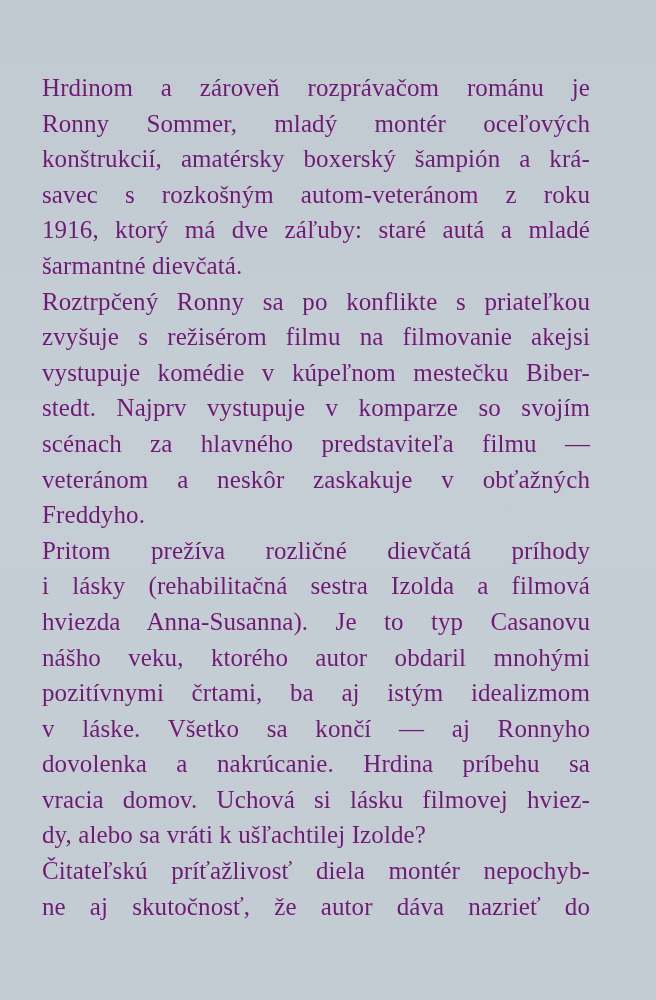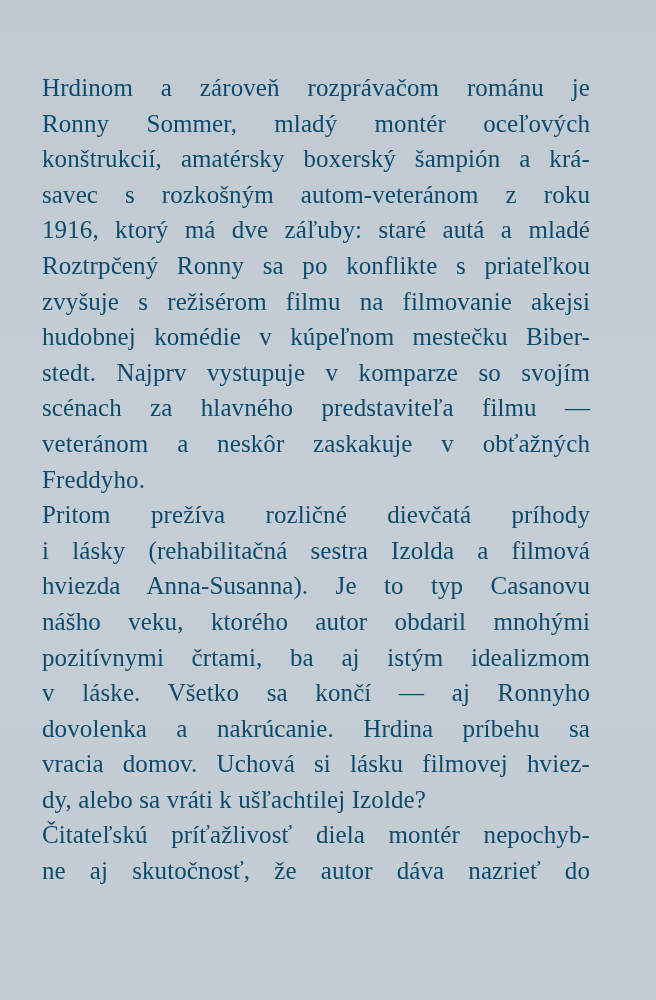--- a/index.html
+++ b/index.html
@@ -20,21 +20,21 @@
       width: 656px; height: 1000px;
     }
     .text-block {
       position: absolute;
       left: 42px;
       top: 70px;
       width: 548px;
       font-family: "Liberation Serif", "DejaVu Serif", serif;
       font-size: 25px;
       line-height: 35.6px;
-      color: #0c4a6e;
+      color: #701a75;
       letter-spacing: 0.1px;
     }
     .line {
       display: block;
       white-space: nowrap;
       height: 35.6px;
     }
     .line.justify {
       text-align: justify;
       text-align-last: justify;
@@ -49,26 +49,27 @@
 
 <div class="page">
   <div class="text-block">
 
     <div>
       <span class="line justify">Hrdinom a zároveň rozprávačom románu je</span>
       <span class="line justify">Ronny Sommer, mladý montér oceľových</span>
       <span class="line justify">konštrukcií, amatérsky boxerský šampión a krá-</span>
       <span class="line justify">savec s rozkošným autom-veteránom z roku</span>
       <span class="line justify">1916, ktorý má dve záľuby: staré autá a mladé</span>
+      <span class="line left">šarmantné dievčatá.</span>
     </div>
 
     <div>
       <span class="line justify">Roztrpčený Ronny sa po konflikte s priateľkou</span>
       <span class="line justify">zvyšuje s režisérom filmu na filmovanie akejsi</span>
-      <span class="line justify">hudobnej komédie v kúpeľnom mestečku Biber-</span>
+      <span class="line justify">vystupuje komédie v kúpeľnom mestečku Biber-</span>
       <span class="line justify">stedt. Najprv vystupuje v komparze so svojím</span>
       <span class="line justify">scénach za hlavného predstaviteľa filmu —</span>
       <span class="line justify">veteránom a neskôr zaskakuje v obťažných</span>
       <span class="line left">Freddyho.</span>
     </div>
 
     <div>
       <span class="line justify">Pritom prežíva rozličné dievčatá príhody</span>
       <span class="line justify">i lásky (rehabilitačná sestra Izolda a filmová</span>
       <span class="line justify">hviezda Anna-Susanna). Je to typ Casanovu</span>

